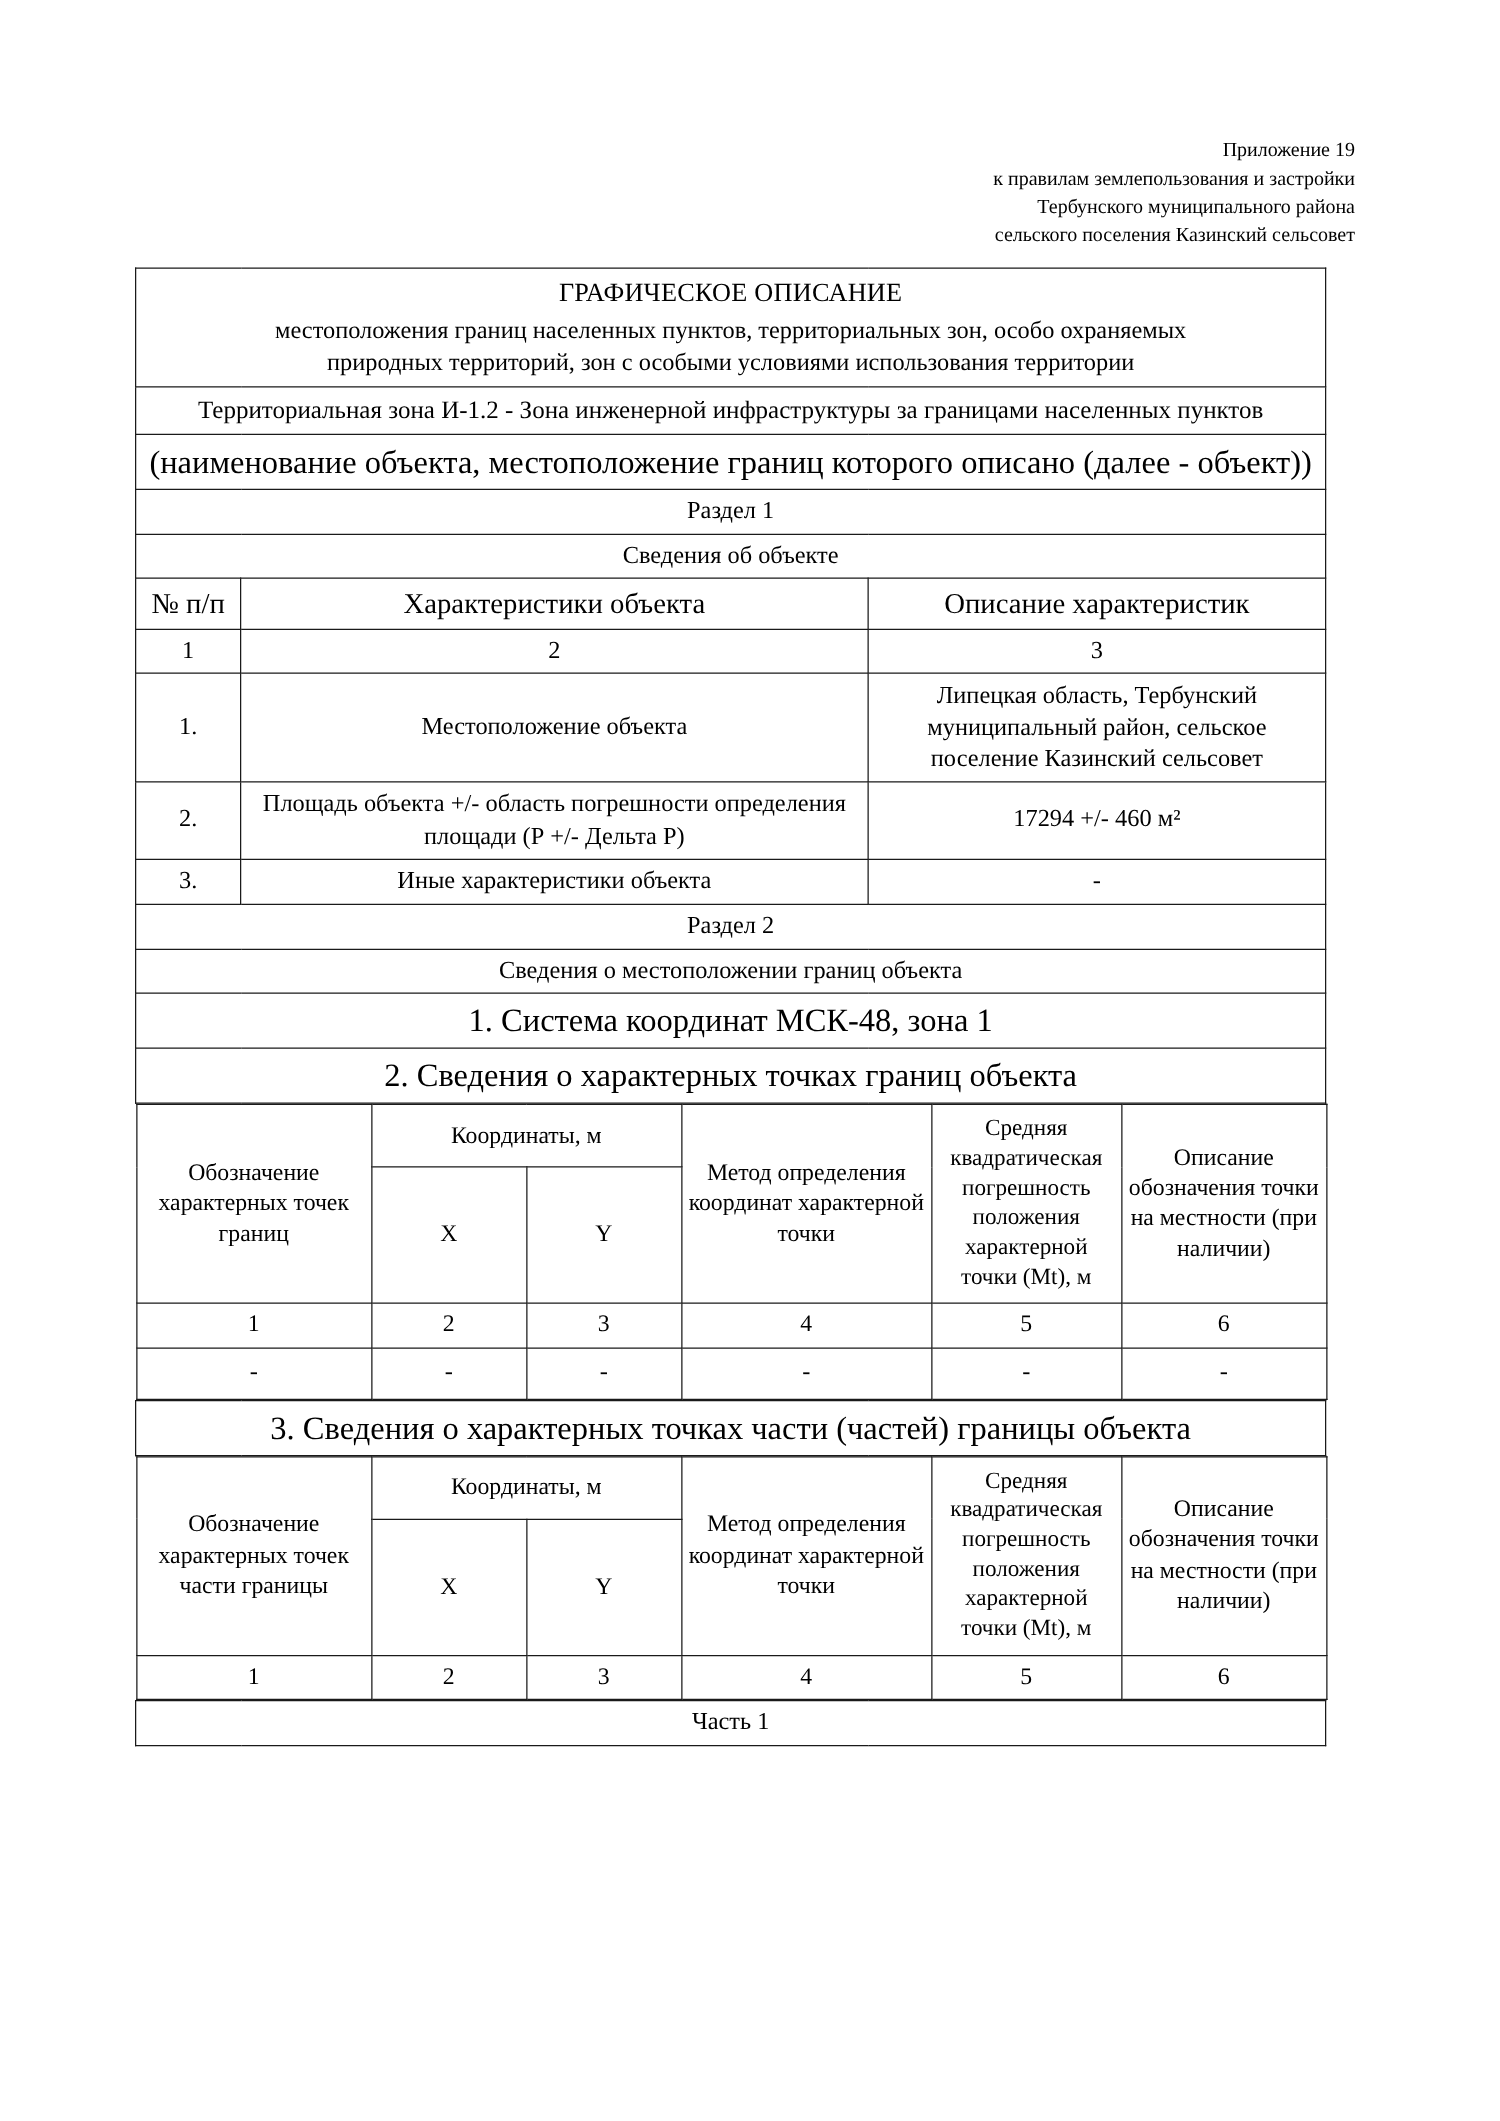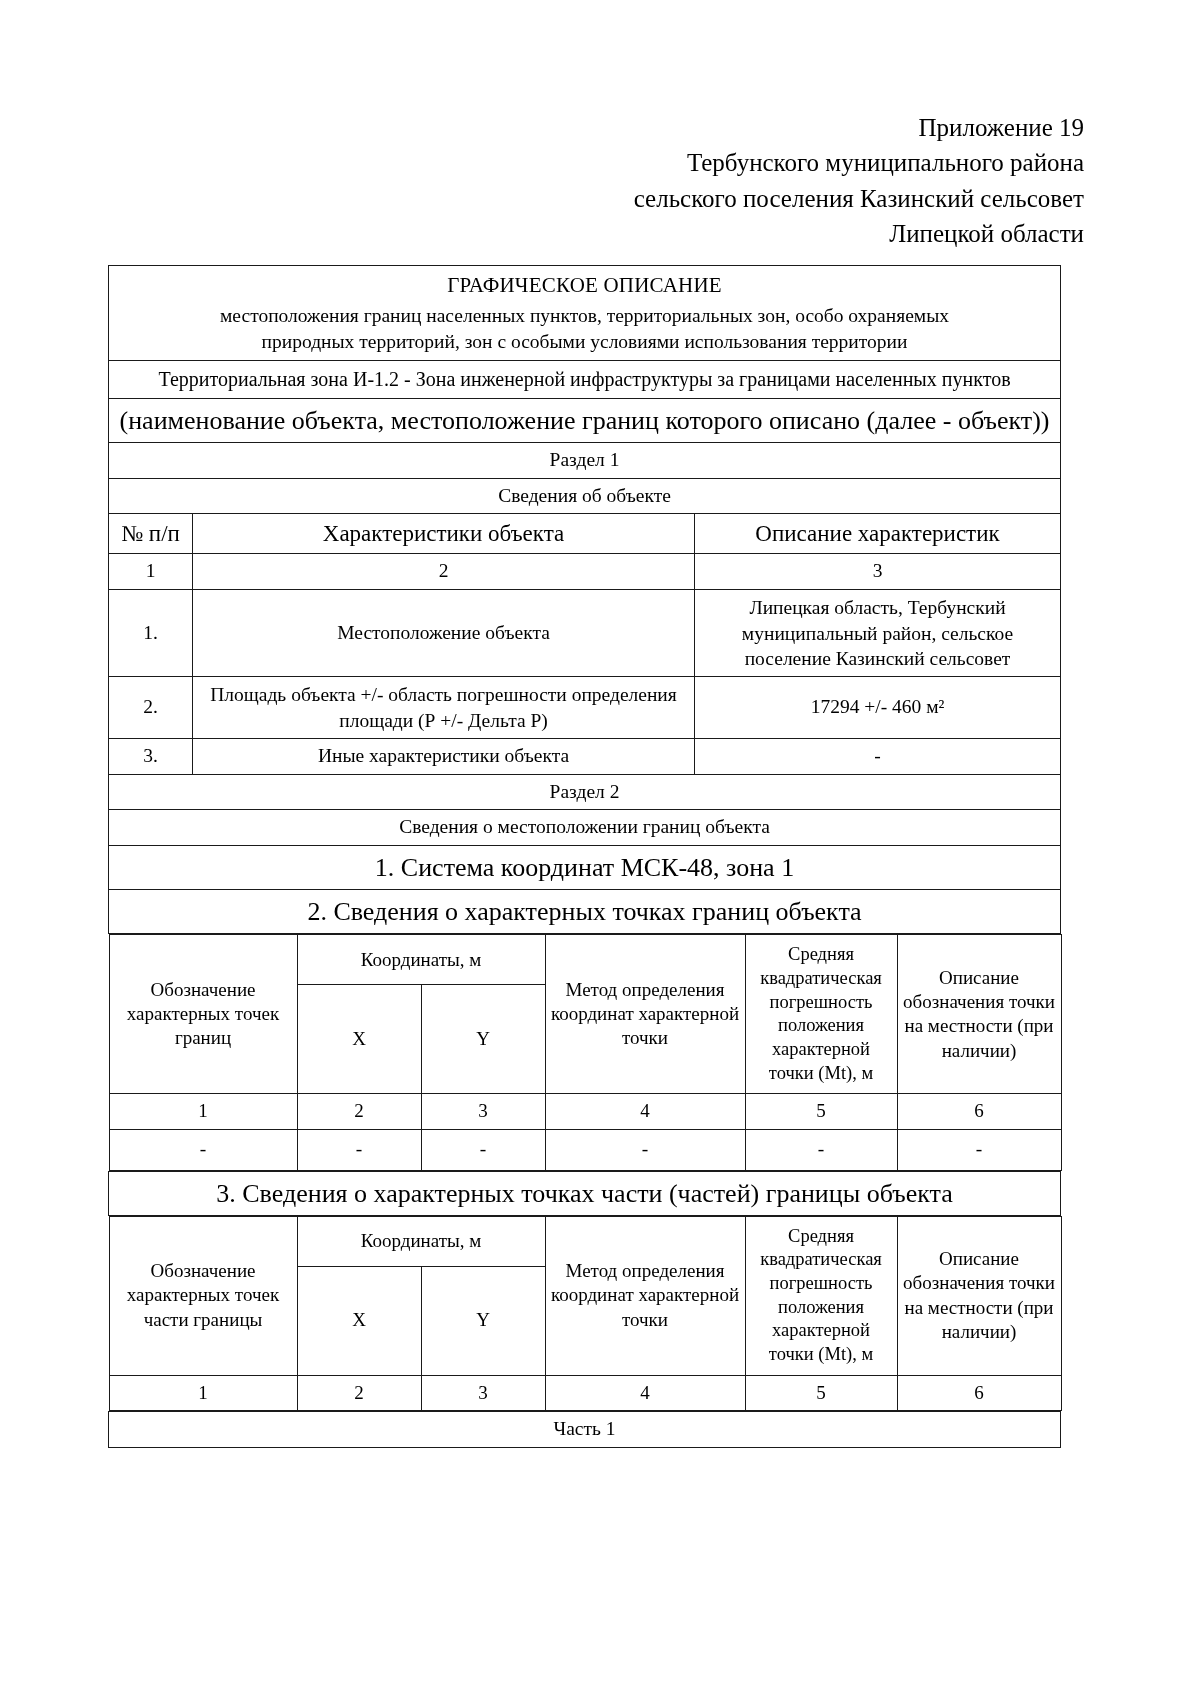--- a/index.html
+++ b/index.html
@@ -19,21 +19,21 @@
     position: relative;
     width: 1200px;
     min-height: 1697px;
     box-sizing: border-box;
     padding: 110px 108px 40px 108px;
   }
 
   
   .doc-header {
     text-align: right;
-    font-size: 25px;
+    font-size: 16px;
     line-height: 1.41;
     padding-right: 8px;
     margin-bottom: 14px;
   }
   .doc-header div { white-space: nowrap; }
 
   
   table.frame {
     width: 952px;
     border-collapse: collapse;
@@ -103,23 +103,23 @@
   .dash-row td { height: 30px; font-size: 19.5px; }
   .part-row td { text-align: left; padding: 7px 9px 8px 9px; font-size: 19.5px; }
 </style>
 </head>
 <body>
 
 <div class="page">
 
   <div class="doc-header">
     <div>Приложение 19</div>
+    <div>к правилам землепользования и застройки</div>
     <div>Тербунского муниципального района</div>
     <div>сельского поселения Казинский сельсовет</div>
-    <div>Липецкой области</div>
   </div>
 
   <table class="frame">
     <colgroup>
       <col style="width:84px">
       <col style="width:502px">
       <col style="width:366px">
     </colgroup>
     <tbody>
 

